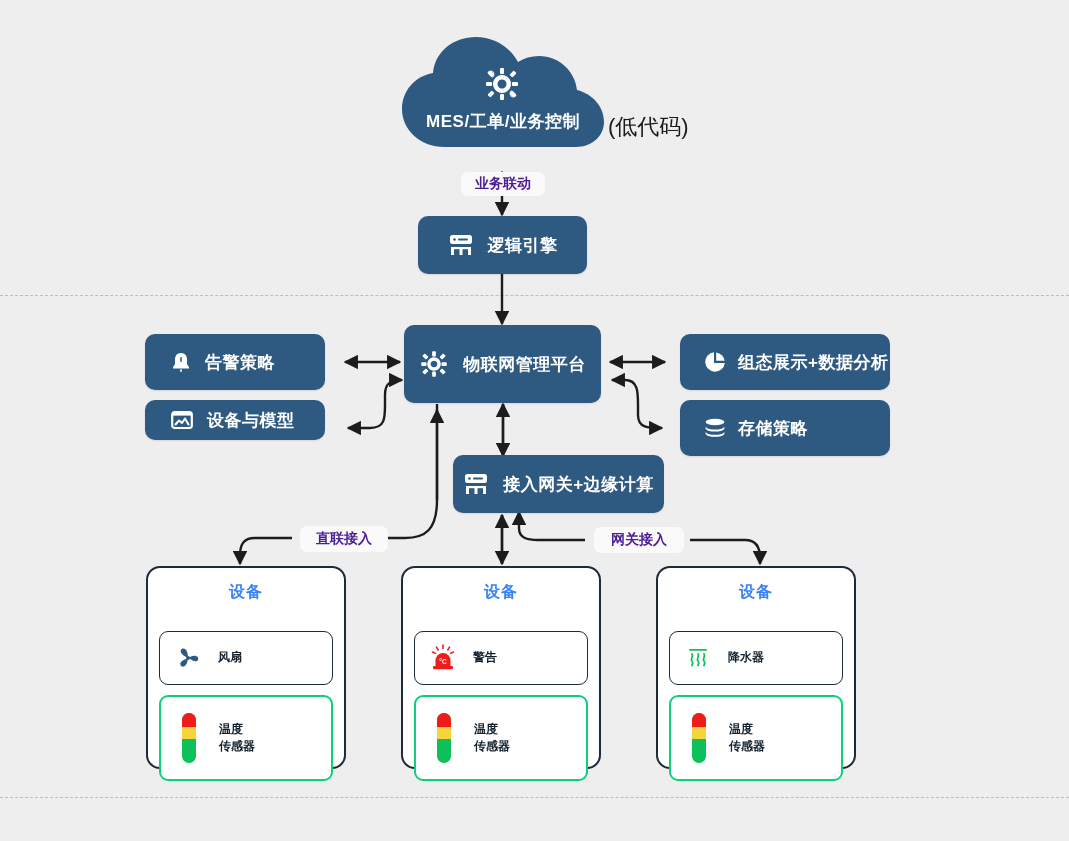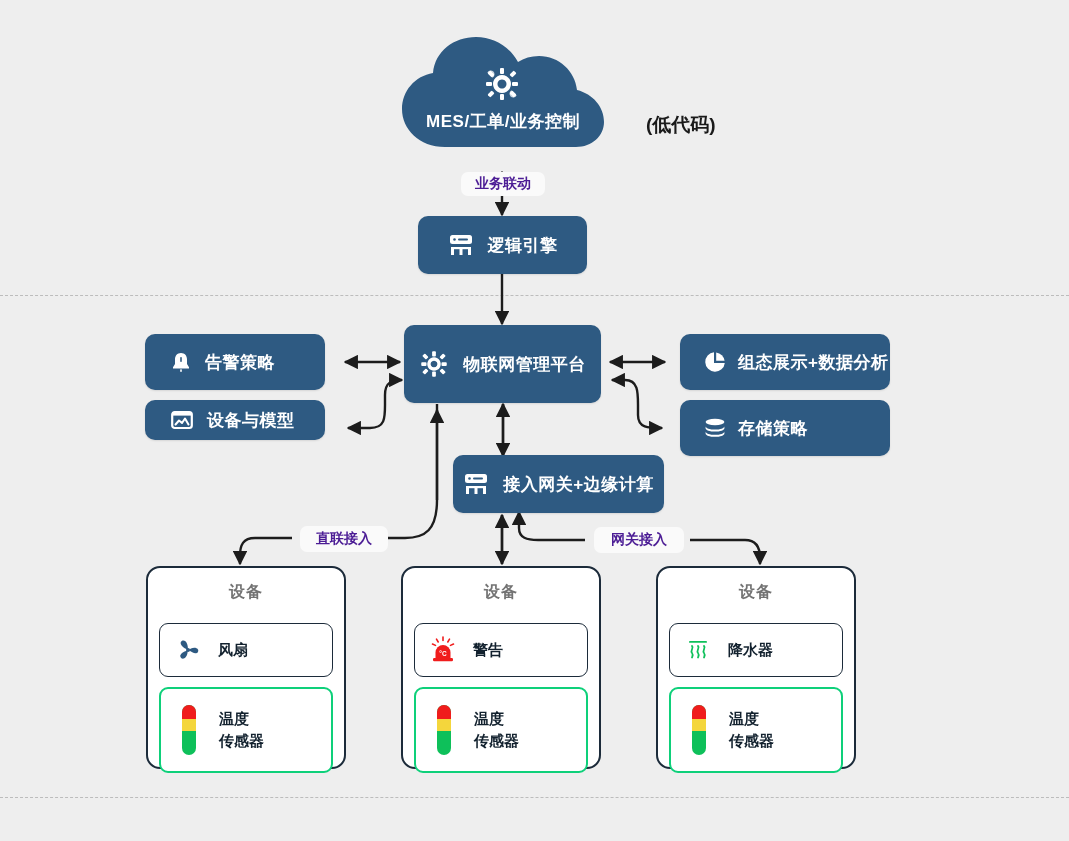--- a/index.html
+++ b/index.html
@@ -73,25 +73,24 @@
     position: absolute;
     left: 482px;
     top: 64px;
     width: 40px;
     height: 40px;
   }
   #lowcode-note {
     position: absolute;
     left: 608px;
     top: 112px;
-    font-size: 19px;
-    font-weight: bold;
+    font-size: 22px;
+    font-weight: normal;
     color: #1a1a1a;
     white-space: nowrap;
-    margin-left: 38px;
   }
   
   .edge-label {
     position: absolute;
     background: #fafafa;
     border-radius: 7px;
     color: #4c1d95;
     font-size: 14px;
     font-weight: bold;
     display: flex;
@@ -108,22 +107,22 @@
     background: #ffffff;
     border: 2px solid #1c2b3a;
     border-radius: 14px;
     box-sizing: border-box;
     padding: 10px 11px 11px 11px;
   }
   .device-title {
     text-align: center;
     font-size: 16px;
     font-weight: bold;
-    color: #737373;
-    margin: 4px 0 20px 0;
+    color: #3b82f6;
+    margin: 4px 0 28px 0;
     letter-spacing: 1px;
   }
   .device-item {
     height: 54px;
     border: 1.5px solid #1c2b3a;
     border-radius: 9px;
     display: flex;
     align-items: center;
     box-sizing: border-box;
     padding-left: 12px;
@@ -137,21 +136,21 @@
   }
   .device-item .d-ico {
     flex: 0 0 auto;
     width: 32px;
     display: flex;
     align-items: center;
     justify-content: center;
     margin-right: 14px;
   }
   .device-item .d-lbl {
-    font-size: 15px;
+    font-size: 12px;
     font-weight: bold;
     color: #12212e;
     line-height: 1.45;
   }
   .device-item .d-lbl span { display: block; }
   
   .hdash {
     position: absolute;
     left: 0;
     width: 1069px;

